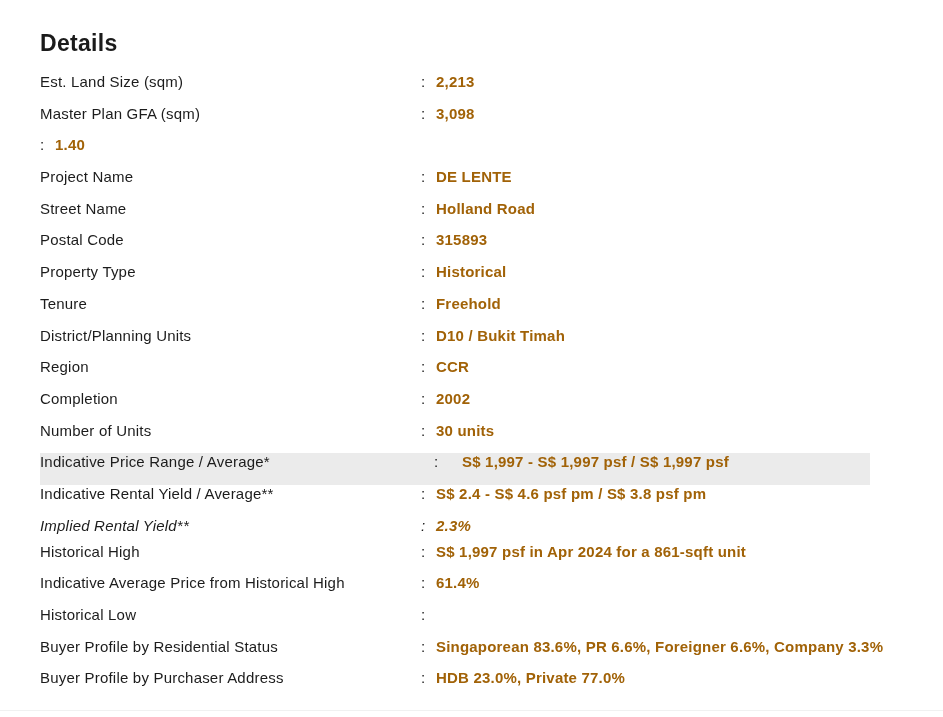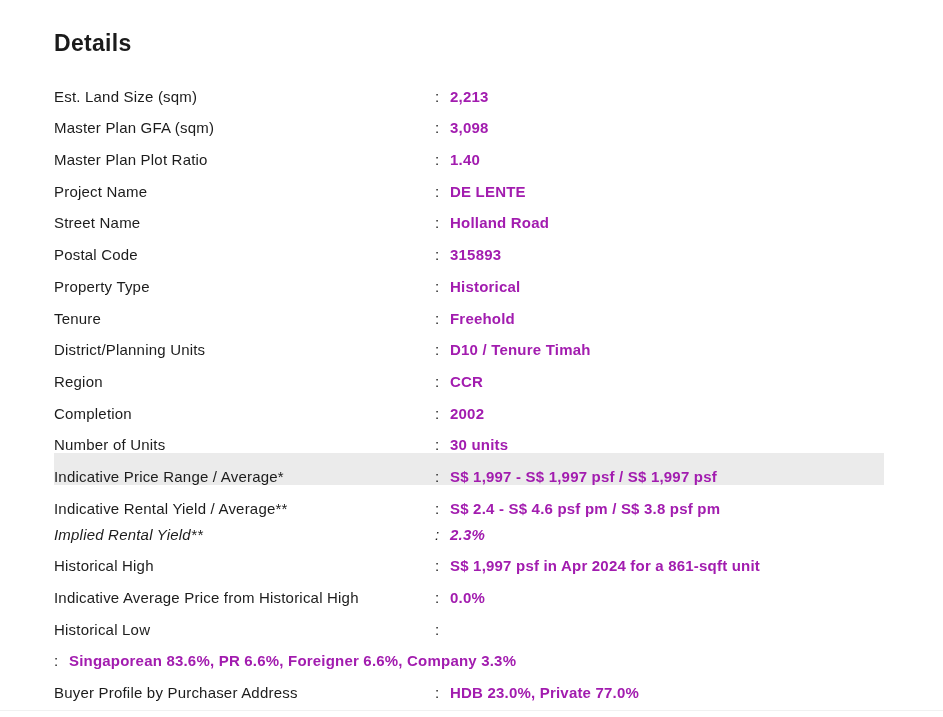--- a/index.html
+++ b/index.html
@@ -8,57 +8,58 @@
     height: 717px;
     background: #ffffff;
     font-family: "Liberation Sans", "DejaVu Sans", sans-serif;
     color: #1c1c1c;
     overflow: hidden;
   }
   .page {
     position: relative;
     width: 943px;
     height: 717px;
-    padding: 30px 0 0 54px;
+    padding: 30px 0 0 40px;
   }
   .page-title {
     font-size: 23px;
     font-weight: 700;
     letter-spacing: 0.3px;
     color: #1b1b1b;
     margin-bottom: 16px;
   }
   .details-list { width: 100%; }
   .row {
     display: flex;
-    align-items: flex-end;
+    align-items: flex-start;
     height: 31.7px;
     font-size: 15px;
     letter-spacing: 0.2px;
   }
   .row--tight2 { height: 26px; font-style: italic; }
   .row--highlight {
     background: #ebebeb;
     width: 830px;
+    gap: 13px;
   }
   .lbl {
     width: 381px;
     flex: 0 0 381px;
     font-weight: 400;
     color: #1c1c1c;
   }
   .colon {
     width: 15px;
     flex: 0 0 15px;
     font-weight: 400;
     color: #1c1c1c;
   }
   .val {
     font-weight: 700;
-    color: #a21caf;
+    color: #a16207;
     white-space: nowrap;
   }
   .bottom-divider {
     position: absolute;
     left: 0;
     bottom: 6px;
     width: 943px;
     height: 1px;
     background: #f0f1f1;
   }
@@ -78,21 +79,20 @@
       <div class="val">2,213</div>
     </div>
 
     <div class="row">
       <div class="lbl">Master Plan GFA (sqm)</div>
       <div class="colon">:</div>
       <div class="val">3,098</div>
     </div>
 
     <div class="row">
-      <div class="lbl">Master Plan Plot Ratio</div>
       <div class="colon">:</div>
       <div class="val">1.40</div>
     </div>
 
     <div class="row">
       <div class="lbl">Project Name</div>
       <div class="colon">:</div>
       <div class="val">DE LENTE</div>
     </div>
 
@@ -116,21 +116,21 @@
 
     <div class="row">
       <div class="lbl">Tenure</div>
       <div class="colon">:</div>
       <div class="val">Freehold</div>
     </div>
 
     <div class="row">
       <div class="lbl">District/Planning Units</div>
       <div class="colon">:</div>
-      <div class="val">D10 / Tenure Timah</div>
+      <div class="val">D10 / Bukit Timah</div>
     </div>
 
     <div class="row">
       <div class="lbl">Region</div>
       <div class="colon">:</div>
       <div class="val">CCR</div>
     </div>
 
     <div class="row">
       <div class="lbl">Completion</div>
@@ -164,29 +164,30 @@
 
     <div class="row">
       <div class="lbl">Historical High</div>
       <div class="colon">:</div>
       <div class="val">S$ 1,997 psf in Apr 2024 for a 861-sqft unit</div>
     </div>
 
     <div class="row">
       <div class="lbl">Indicative Average Price from Historical High</div>
       <div class="colon">:</div>
-      <div class="val">0.0%</div>
+      <div class="val">61.4%</div>
     </div>
 
     <div class="row">
       <div class="lbl">Historical Low</div>
       <div class="colon">:</div>
     </div>
 
     <div class="row">
+      <div class="lbl">Buyer Profile by Residential Status</div>
       <div class="colon">:</div>
       <div class="val">Singaporean 83.6%, PR 6.6%, Foreigner 6.6%, Company 3.3%</div>
     </div>
 
     <div class="row">
       <div class="lbl">Buyer Profile by Purchaser Address</div>
       <div class="colon">:</div>
       <div class="val">HDB 23.0%, Private 77.0%</div>
     </div>
 

